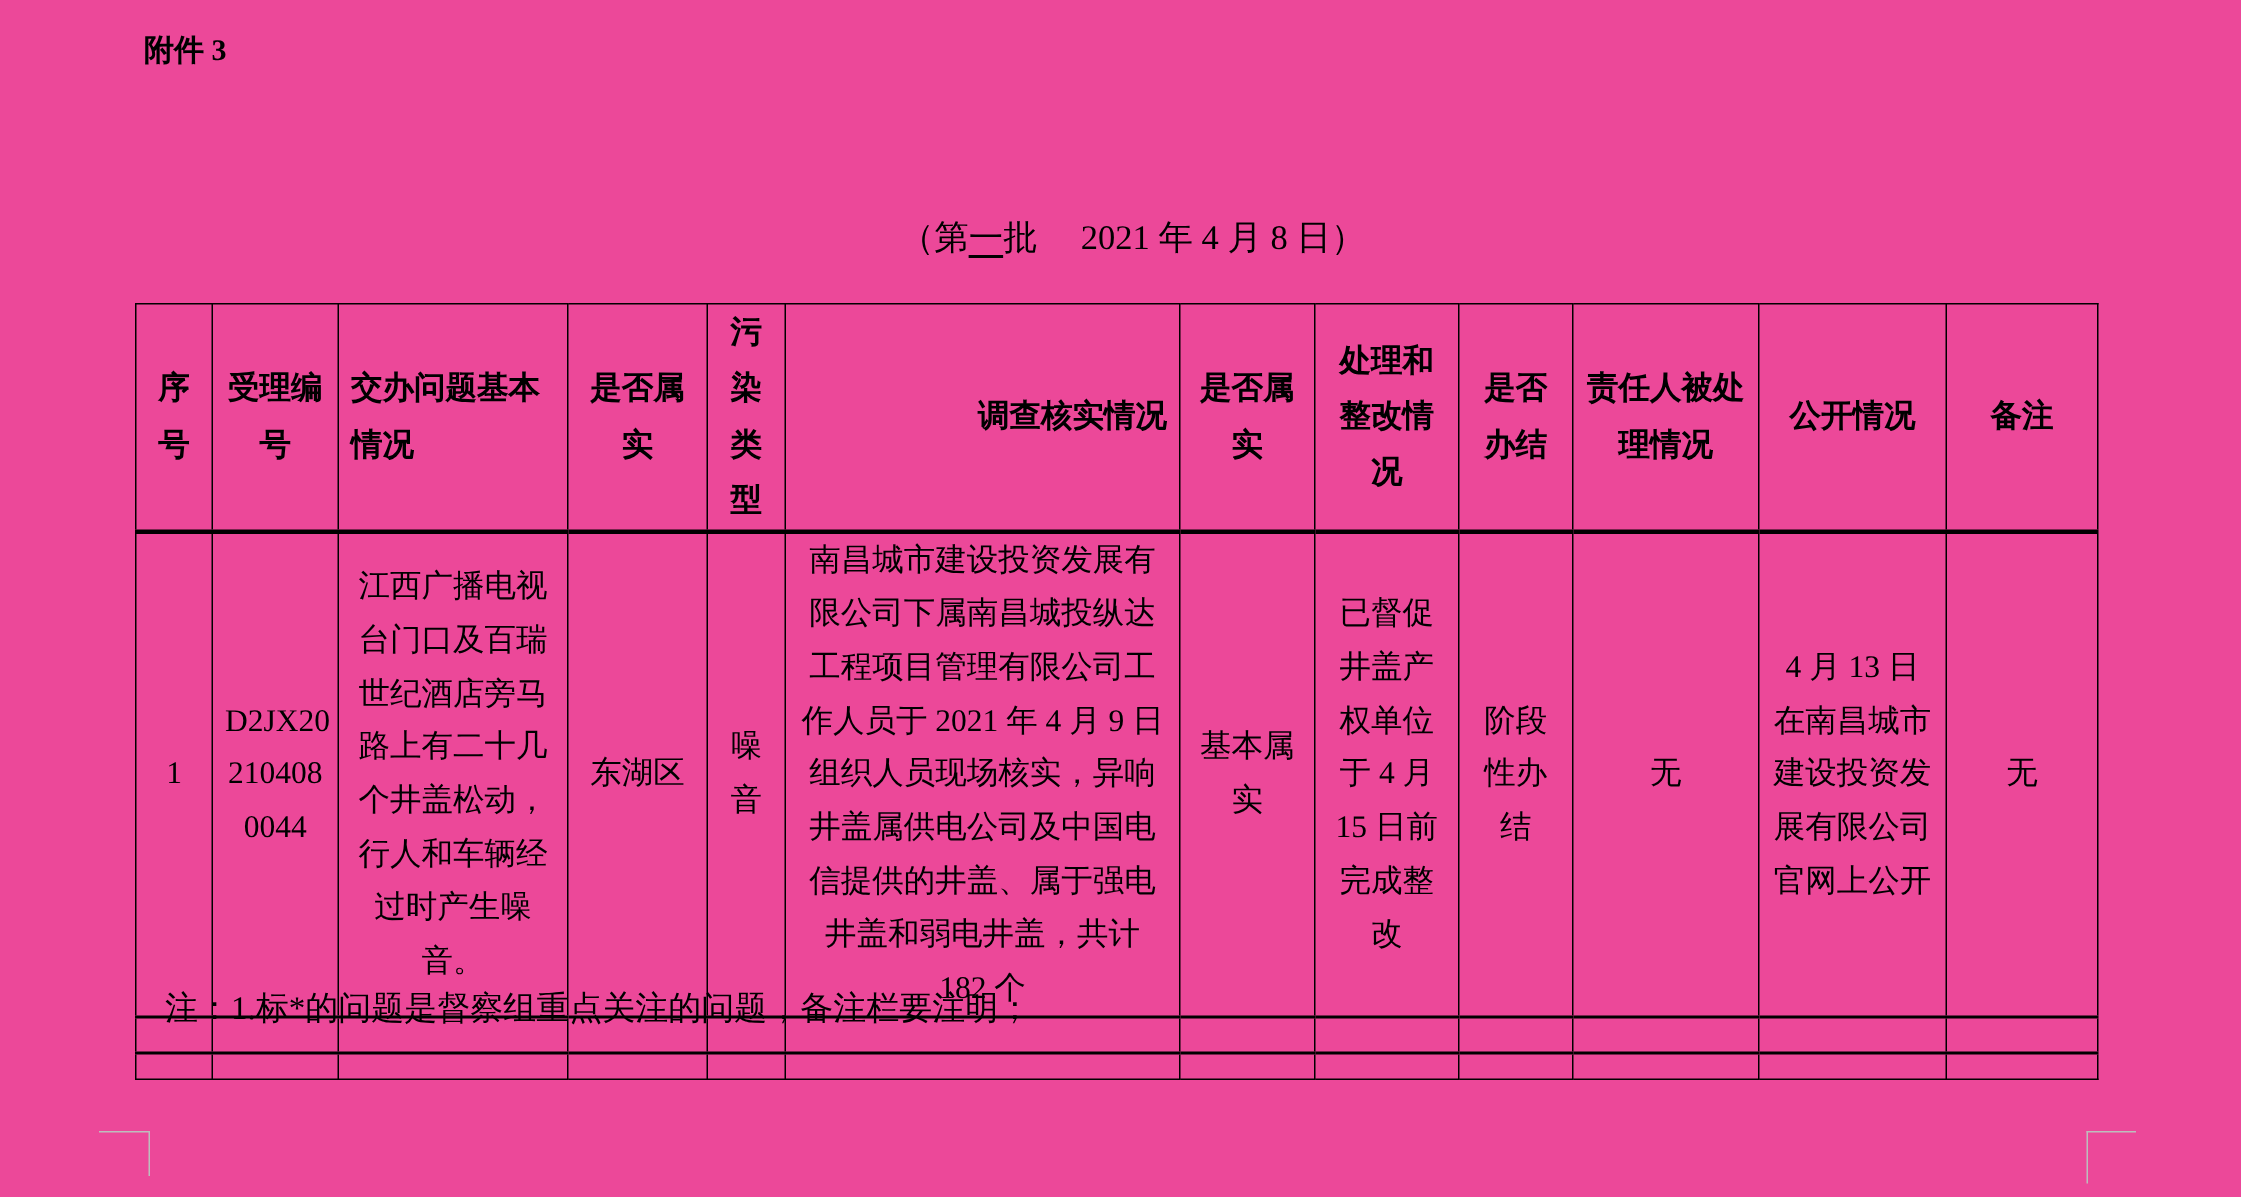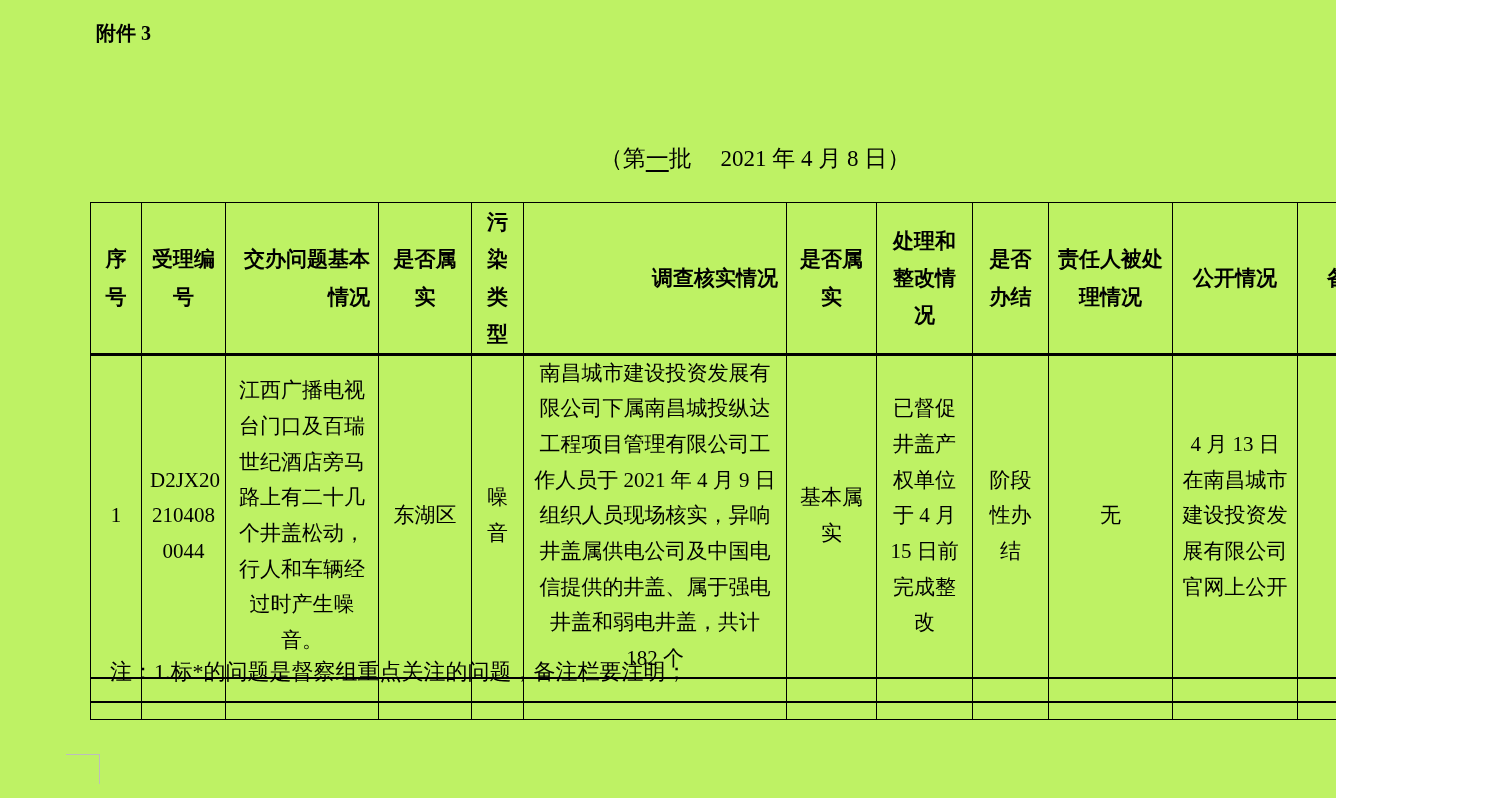--- a/index.html
+++ b/index.html
@@ -1,17 +1,17 @@
 <!DOCTYPE html>
 <html><head>
 <meta charset="utf-8">
 <style>
   html,body{margin:0;padding:0;background:#fff;}
   .page{
-    position:relative;width:1336px;height:798px;background:#bef264;
+    position:relative;width:1494px;height:798px;background:#ec4899;
     overflow:hidden;color:#000;font-family:"Liberation Serif",serif;
   }
   .attachment{
     position:absolute;left:96px;top:20px;font-size:20px;font-weight:bold;
     font-family:"Liberation Serif",serif;
   }
   .title{
     position:absolute;left:0;top:74px;width:100%;margin:0;text-align:center;
     font-size:32px;font-weight:bold;font-family:"Liberation Serif",serif;letter-spacing:0.5px;
   }
@@ -91,21 +91,21 @@
         <col style="width:96px">
         <col style="width:76px">
       <col style="width:124px">
         <col style="width:125px">
         <col style="width:101px">
     </colgroup>
     <tbody>
         <tr class="hdr">
       <td class="p-seq">序号</td>
       <td class="p-case">受理编号</td>
-      <td class="p-problem" style="text-align:right">交办问题基本情况</td>
+      <td class="p-problem" style="text-align:left">交办问题基本情况</td>
       <td class="p-district">是否属实</td>
       <td class="p-type">污染类型</td>
       <td class="p-verif" style="text-align:right">调查核实情况</td>
       <td class="p-true">是否属实</td>
       <td class="p-handle">处理和整改情况</td>
       <td class="p-concl">是否办结</td>
       <td class="p-punish">责任人被处理情况</td>
       <td class="p-public">公开情况</td>
       <td class="p-remark">备注</td>
     </tr>

